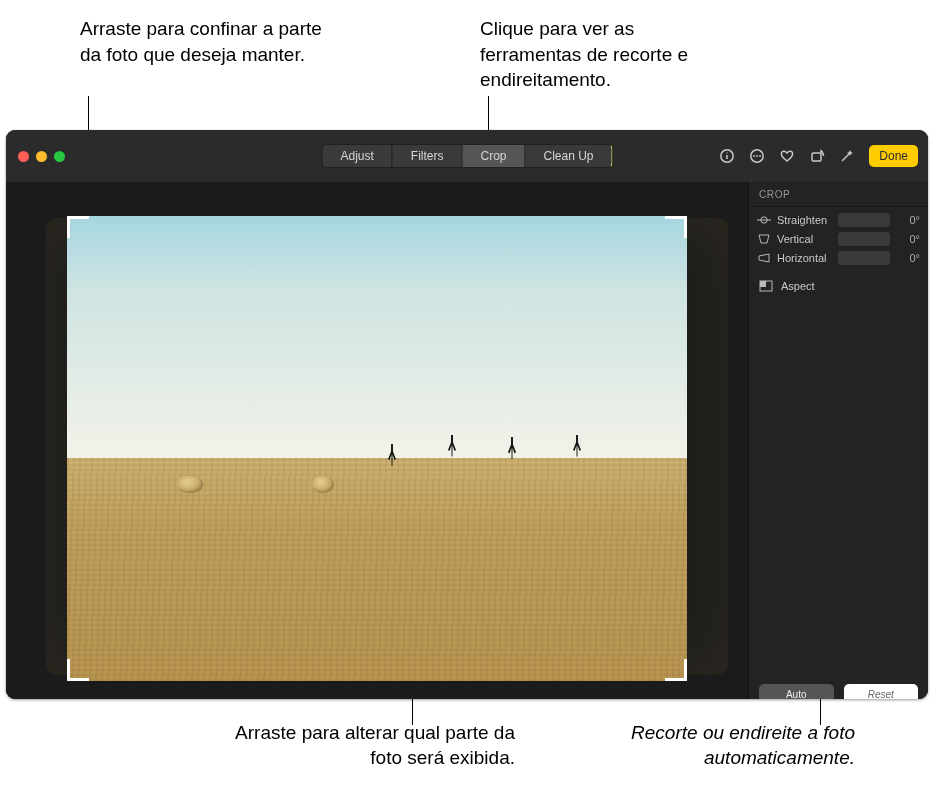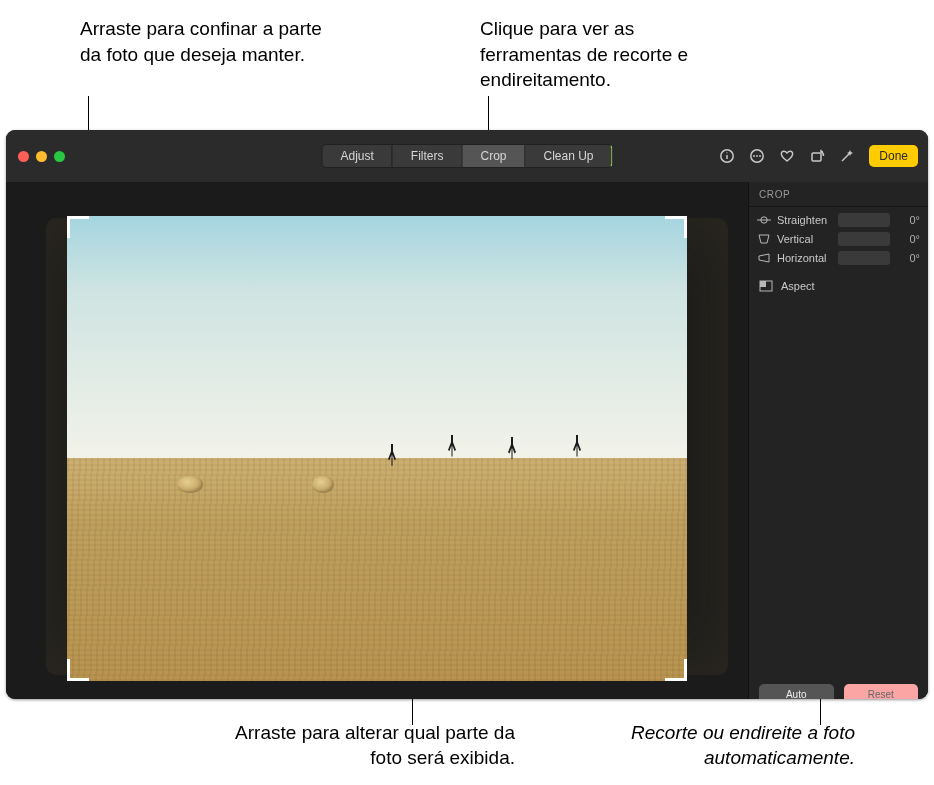--- a/index.html
+++ b/index.html
@@ -229,21 +229,21 @@
     padding: 10px;
   }
   .btn {
     flex:1;
     text-align:center;
     padding: 5px 0;
     border-radius:5px;
     font-size: 10px;
   }
   .btn-auto { background:#555; color:#eee; }
-  .btn-reset { background:#fca5a5; color:#666; }
+  .btn-reset { background:#ffffff; color:#666;font-style:italic; }
 
 </style>
 </head>
 <body>
 
 <div class="callout callout-tl">Arraste para confinar a parte da foto que deseja manter.</div>
 <div class="callout callout-tr">Clique para ver as ferramentas de recorte e endireitamento.</div>
 <div class="callout callout-bl">Arraste para alterar qual parte da foto será exibida.</div>
 <div class="callout callout-br">Recorte ou endireite a foto automaticamente.</div>
 

